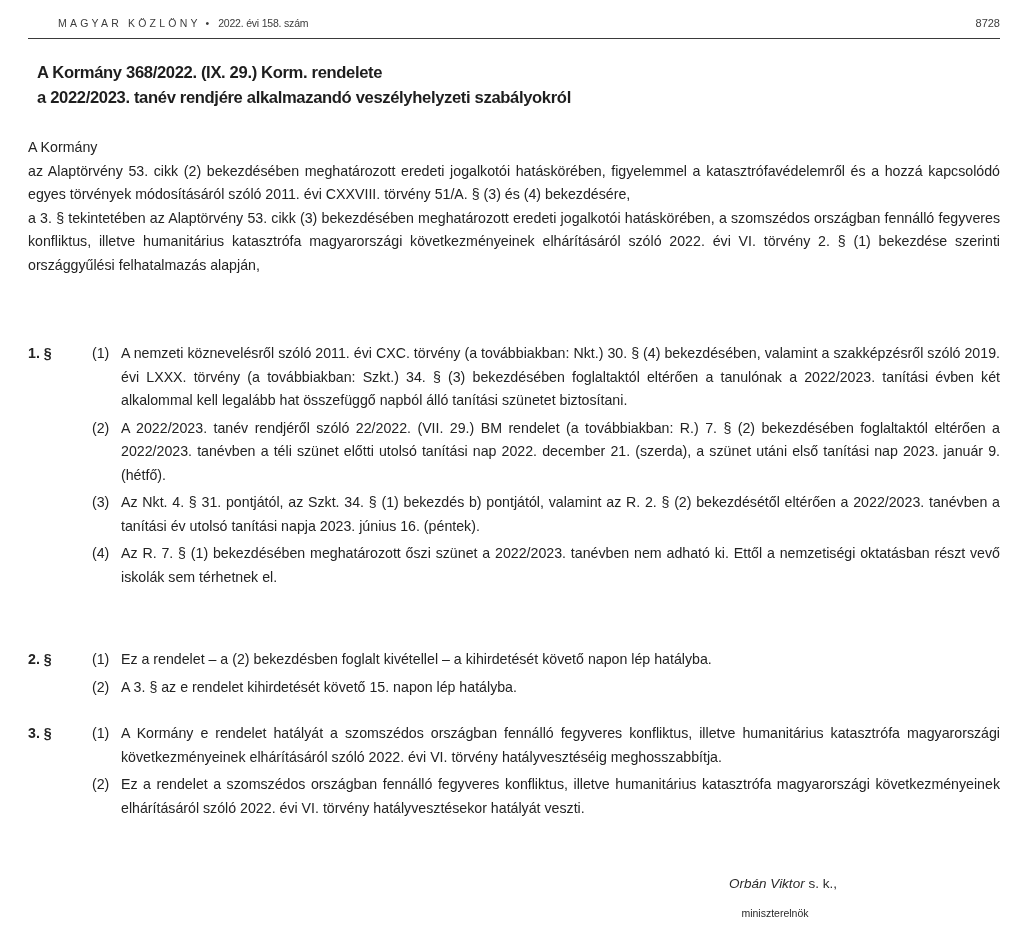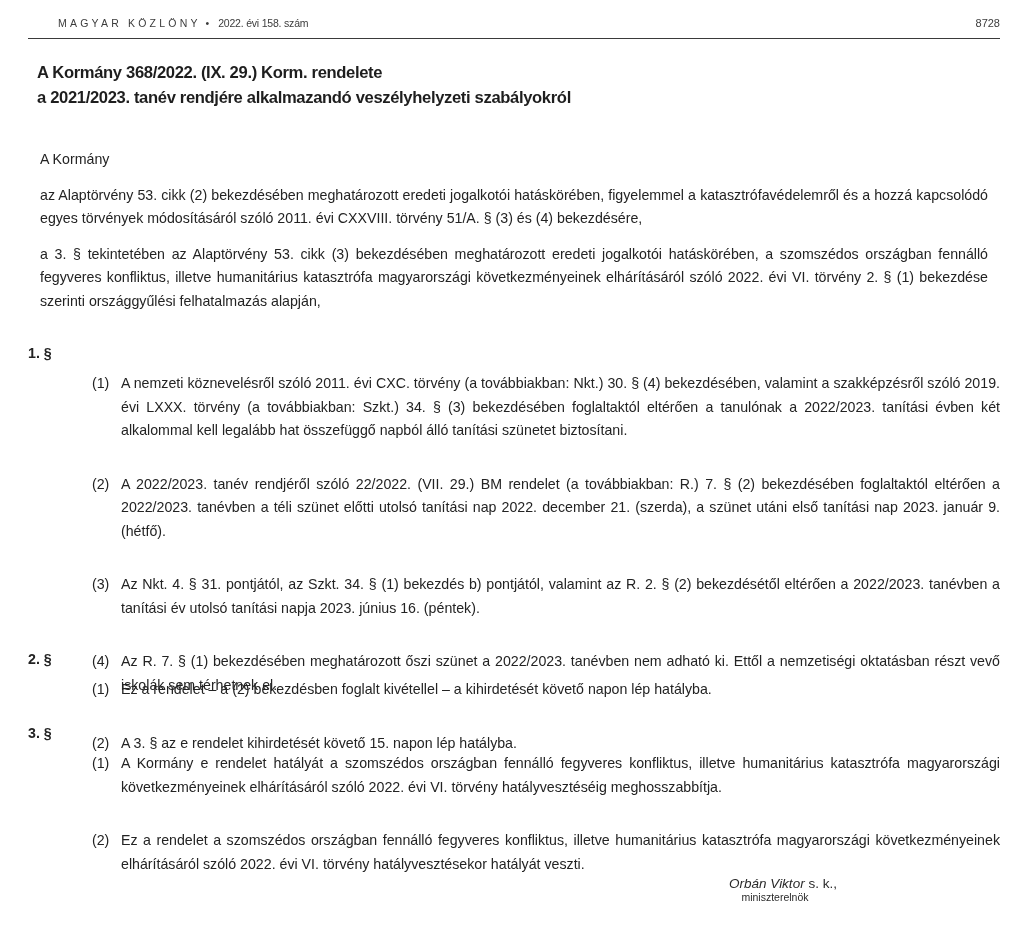--- a/index.html
+++ b/index.html
@@ -23,52 +23,52 @@
   .title {
     position: absolute; left: 28px; top: 60px; width: 972px;
     font-weight: bold; font-size: 16.6px; line-height: 25px; color: #1e1e1e;
     letter-spacing: -0.35px;
     margin-left: 9px;
   }
   .preamble {
     position: absolute; left: 28px; top: 136px; width: 972px;
     font-size: 14.2px; line-height: 23.5px; color: #232323;
   }
-  .preamble p { margin: 12px; text-align: justify; }
+  .preamble p { margin: 0; text-align: justify; }
   .section {
     position: absolute; left: 28px; width: 972px;
     font-size: 14.2px; line-height: 23.5px; color: #232323;
   }
   .sec-num {
     position: absolute; left: 0; top: 0; font-weight: bold; width: 60px;
   }
   .para { position: relative; margin: 0 0 0 64px; padding-left: 29px; text-align: justify; margin-bottom: 4px; }
   .para .pnum { position: absolute; left: 0; top: 0; }
-  .para .ptext { display: block; margin-top: 30px; }
+  .para .ptext { display: block; }
   .sig {
     position: absolute; left: 650px; top: 876px; width: 250px; text-align: center;
     font-size: 13.5px; color: #2a2a2a;
   }
   .sig .name { font-style: italic; margin-left: 16px; }
-  .sig .role { display: block; font-size: 10.5px; margin-top: 0; }
+  .sig .role { display: block; font-size: 10.5px; margin-top: 16px; }
 </style>
 </head>
 <body>
 
 <div class="header">
   <span class="journal">MAGYAR KÖZLÖNY</span>
   <span class="bullet">•</span>
   <span class="issue">2022. évi 158. szám</span>
   <span class="pageno">8728</span>
 </div>
 <div class="rule"></div>
 
 <div class="title">
   <div>A Kormány 368/2022. (IX. 29.) Korm. rendelete</div>
-  <div>a 2021/2023. tanév rendjére alkalmazandó veszélyhelyzeti szabályokról</div>
+  <div>a 2022/2023. tanév rendjére alkalmazandó veszélyhelyzeti szabályokról</div>
 </div>
 
 <div class="preamble">
   <p>A Kormány</p>
   <p>az Alaptörvény 53. cikk (2) bekezdésében meghatározott eredeti jogalkotói hatáskörében, figyelemmel a katasztrófavédelemről és a hozzá kapcsolódó egyes törvények módosításáról szóló 2011. évi CXXVIII. törvény 51/A. § (3) és (4) bekezdésére,</p>
   <p>a 3. § tekintetében az Alaptörvény 53. cikk (3) bekezdésében meghatározott eredeti jogalkotói hatáskörében, a szomszédos országban fennálló fegyveres konfliktus, illetve humanitárius katasztrófa magyarországi következményeinek elhárításáról szóló 2022. évi VI. törvény 2. § (1) bekezdése szerinti országgyűlési felhatalmazás alapján,</p>
 </div>
 
 <div class="section" style="top:342px;">
   <div class="sec-num">1. §</div>

